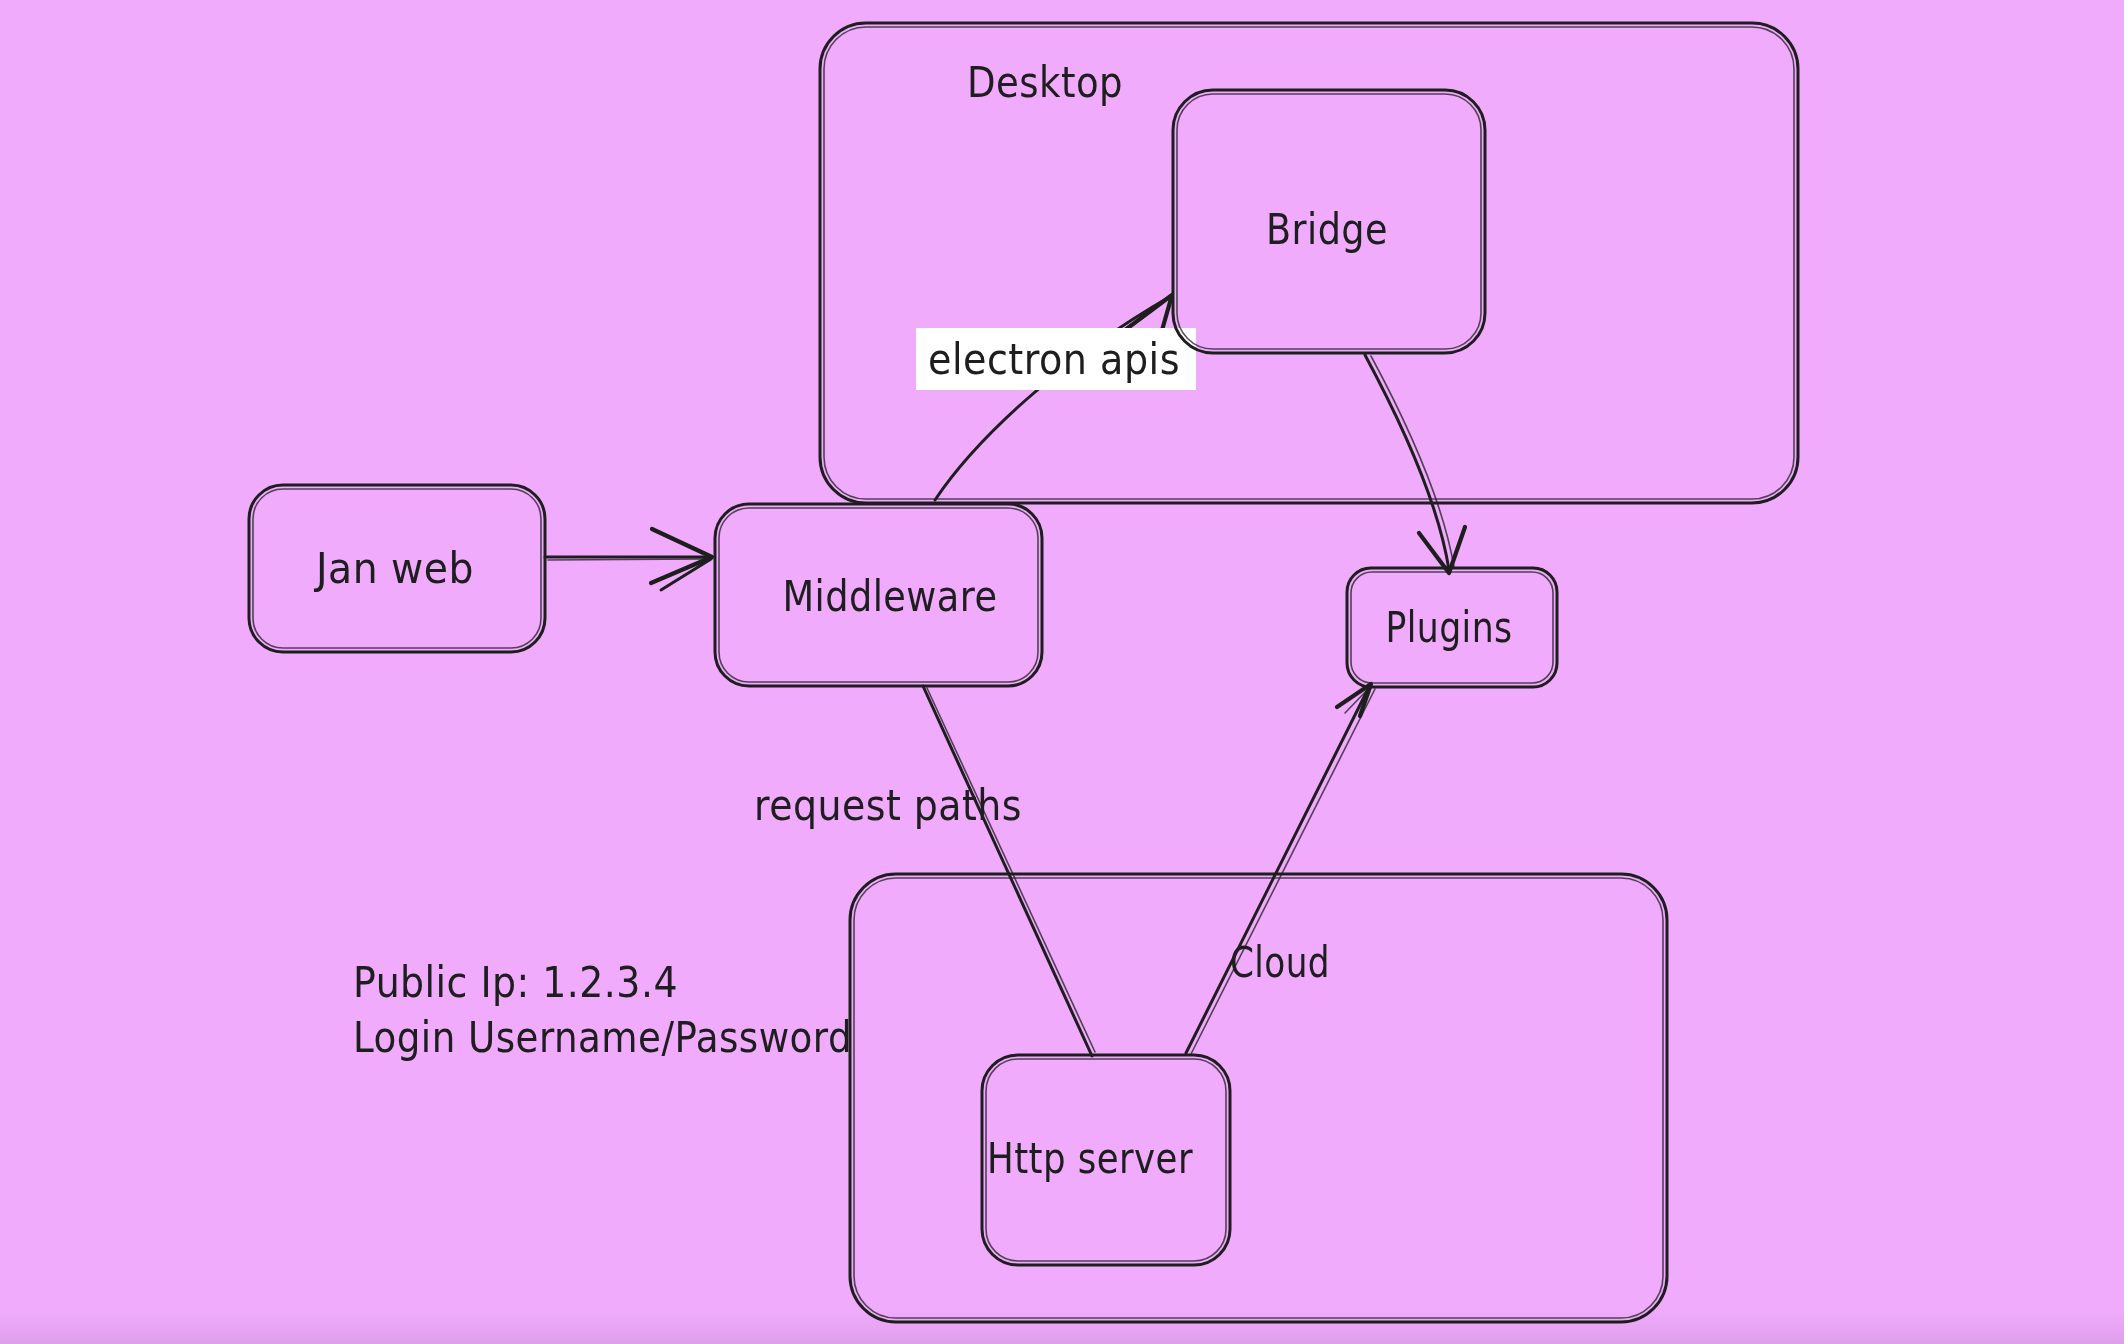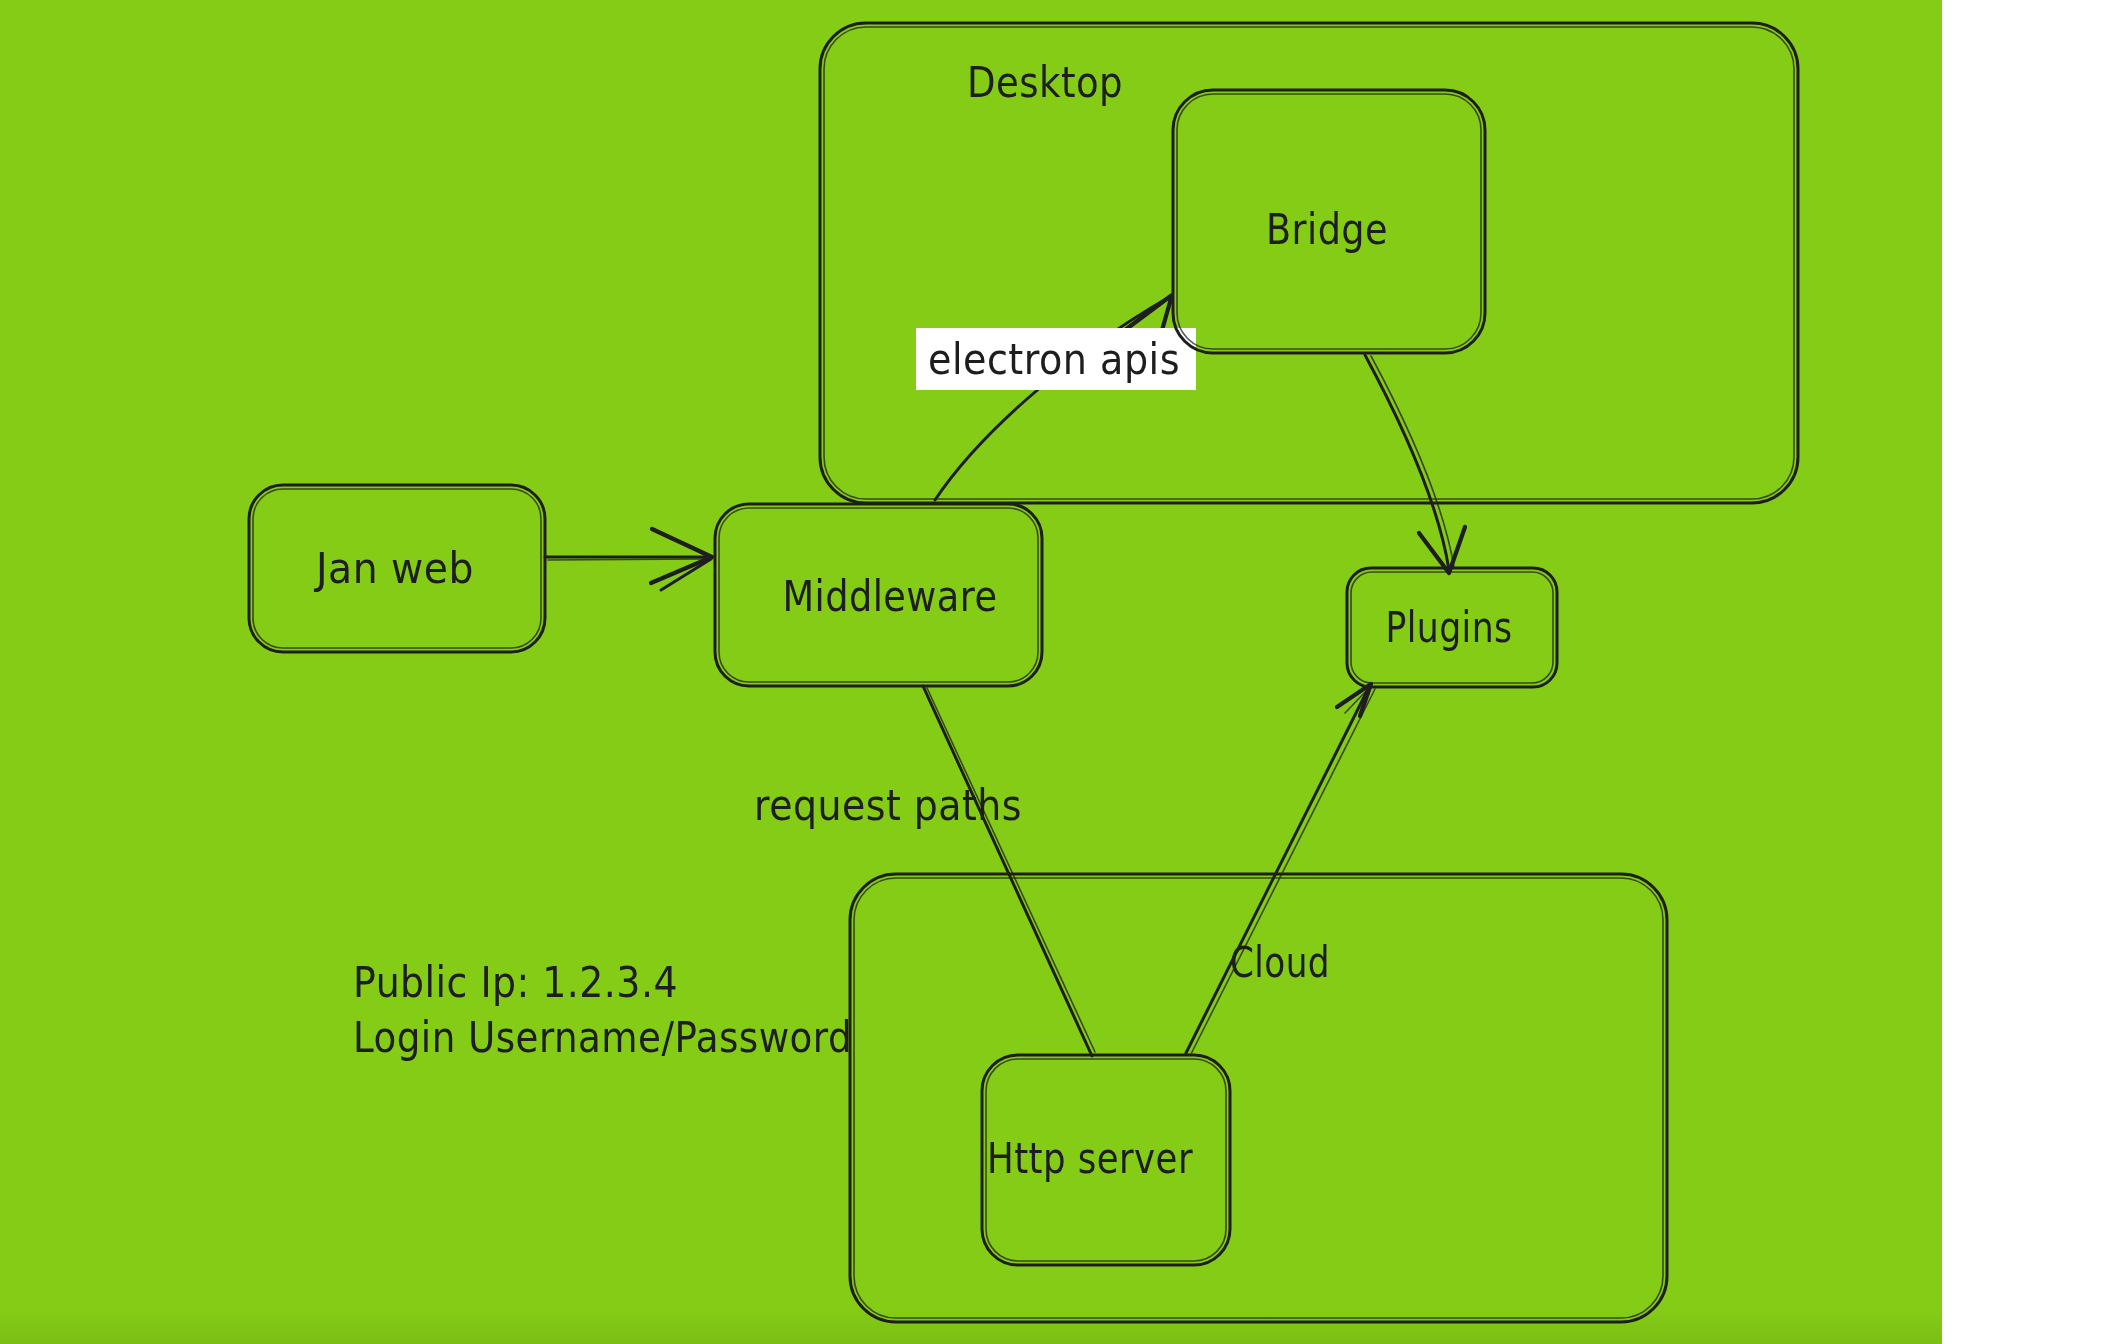--- a/index.html
+++ b/index.html
@@ -1,19 +1,19 @@
 <!DOCTYPE html>
 <html><head>
 <meta charset="utf-8">
 <style>
   html,body{margin:0;padding:0;background:#ffffff;}
   .stage{
     position:relative;
-    width:1942px;height:1344px;
-    background:#84cc16;
+    width:2124px;height:1344px;
+    background:#f0abfc;
     overflow:hidden;
     font-family:"DejaVu Sans", sans-serif;
   }
   .stage svg{position:absolute;left:0;top:0;}
   .sk{fill:none;stroke:#1e1e1e;stroke-width:3;stroke-linecap:round;stroke-linejoin:round;}
   .sk2{fill:none;stroke:#1e1e1e;stroke-width:1.6;stroke-linecap:round;stroke-linejoin:round;opacity:.75;}
   .head{fill:none;stroke:#1e1e1e;stroke-width:4.2;stroke-linecap:round;stroke-linejoin:round;}
   .lbl{
     font-family:"DejaVu Sans", sans-serif;
     font-size:42px;

